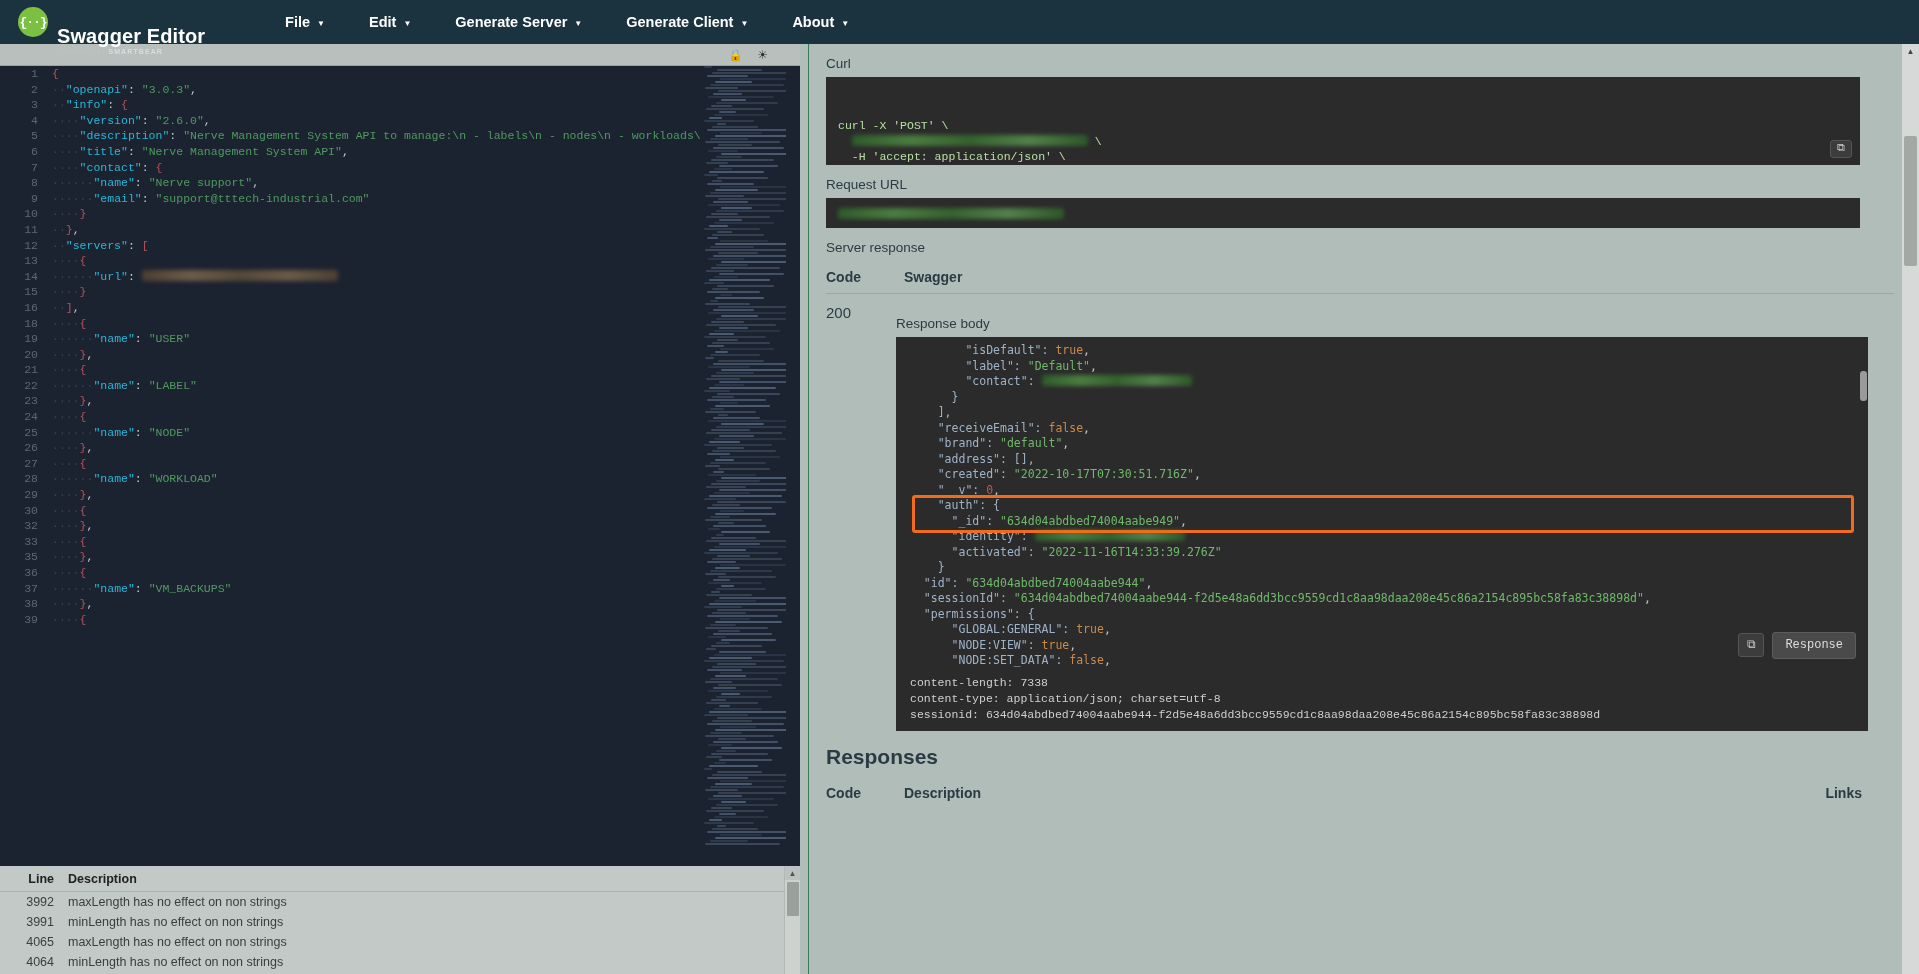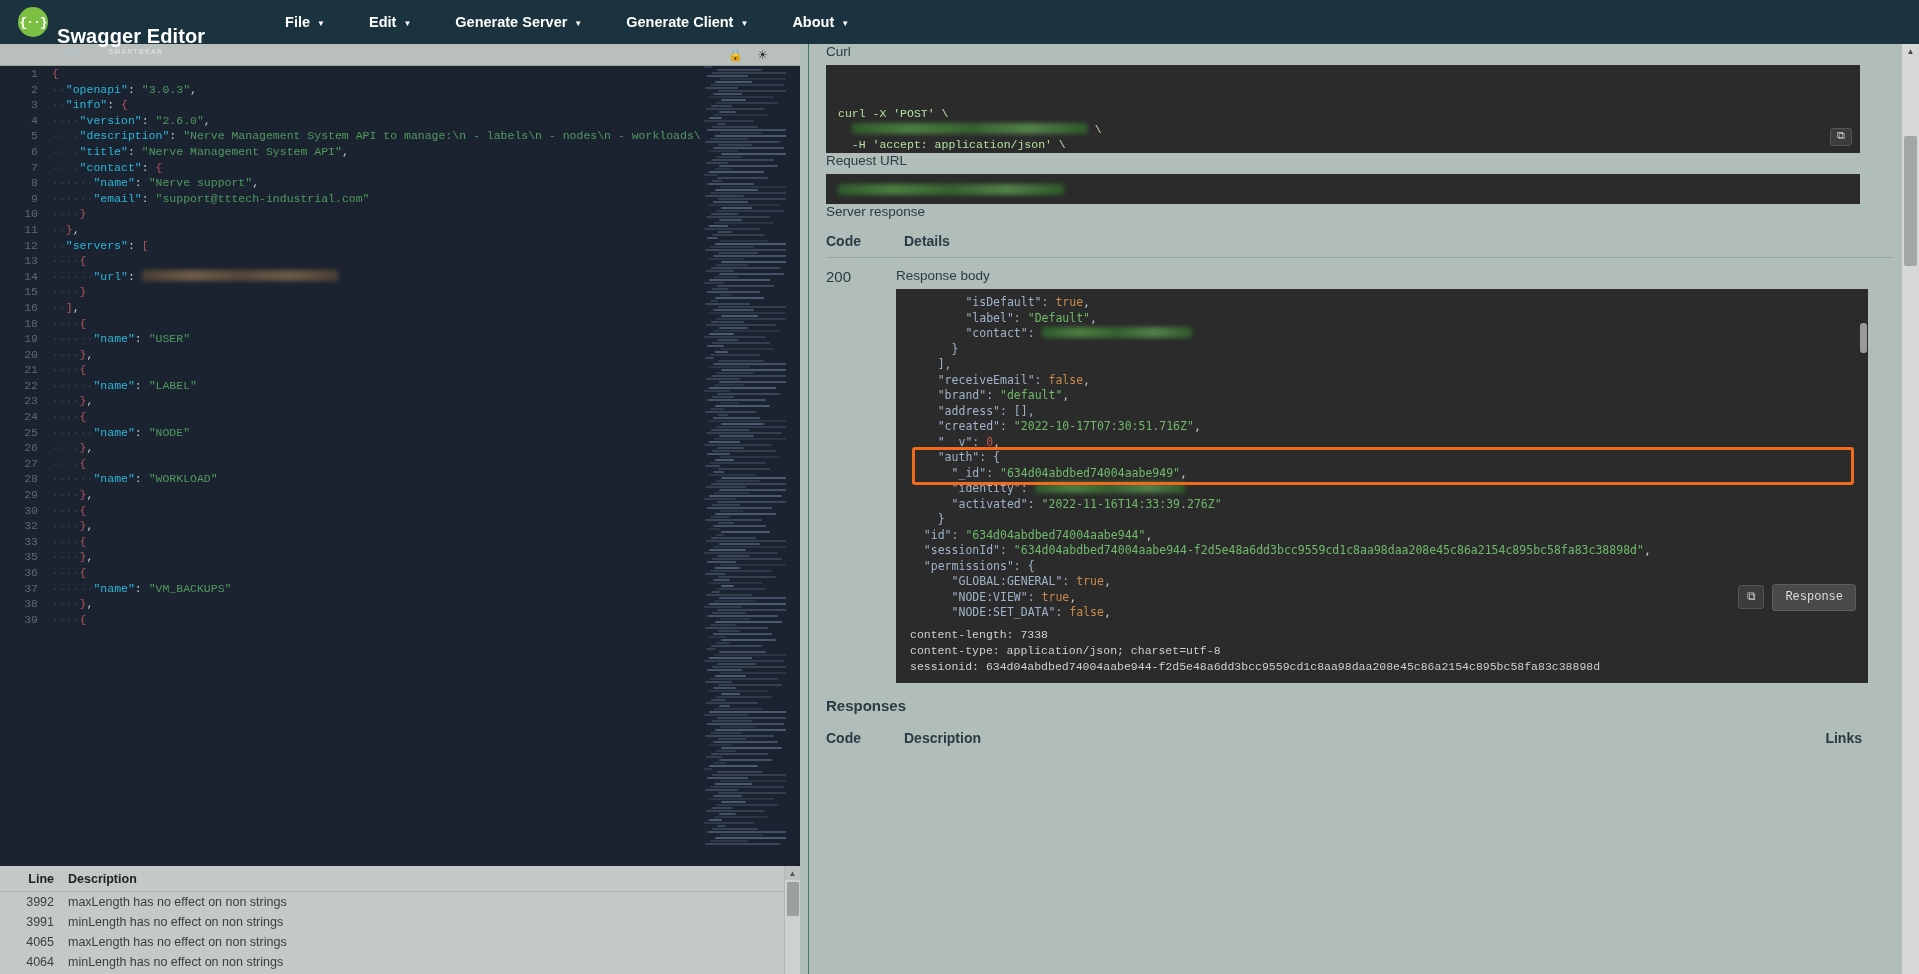--- a/index.html
+++ b/index.html
@@ -85,22 +85,22 @@
 
   
   #right-pane { flex:1; position:relative; background:#b0bdb8; overflow:hidden; }
   #right-scrollcol { position:absolute; right:0; top:0; bottom:0; width:17px; background:#d6d9d7; }
   #right-thumb { position:absolute; top:92px; left:2px; width:13px; height:130px; background:#a3a8a5; border-radius:2px; }
   .r-arrow { height:16px; text-align:center; font-size:8px; color:#444; line-height:16px; }
   #swagger-content {
     position:absolute; left:8px; top:0; right:17px; bottom:0;
     border-left: 1px solid #3a7a5c; padding-left: 9px; overflow:hidden;
   }
-  .sec-label { font-size: 13.5px; color:#2a3b44; margin: 0 0 6px 8px; }
-  .sec-label.big { font-size: 15px; font-weight:600; }
+  .sec-label { font-size: 13.5px; color:#2a3b44; margin: 12px 0 6px 8px; }
+  .sec-label.big { font-size: 21px; font-weight:600; }
   .codeblock {
     background: #2b2b2b; color:#b5e0a0; font-family:"Liberation Mono", monospace;
     font-size: 11.5px; line-height: 15.5px; padding: 10px 12px; margin-left:8px;
     position:relative; white-space: pre; overflow:hidden;
   }
   .codeblock.curl { height: 88px; margin-right:42px; }
   .copy-btn {
     position:absolute; right:8px; bottom:7px; width:22px; height:18px; border-radius:3px;
     background:#3c3c3c; color:#ccc; font-size:11px; display:flex; align-items:center; justify-content:center;
     cursor:pointer; border:1px solid #555;
@@ -562,21 +562,21 @@
 
       <div class="sec-label">Request URL</div>
       <div class="url-block">
         <span class="redact-green" style="width:226px"></span>
       </div>
 
       <div class="sec-label">Server response</div>
 
       <div class="tbl-head">
         <div class="th-code">Code</div>
-        <div>Details</div>
+        <div>Swagger</div>
       </div>
       <div class="hr"></div>
 
       <div class="resp-row">
         <div class="resp-code">200</div>
         <div class="resp-details">
           <div class="sec-label" style="margin-left:0">Response body</div>
           <div id="respbody-box">
             <pre id="respbody-pre"><div><span class="jk">        "isDefault": </span><span class="jv-b">true</span><span class="jp">,</span></div><div><span class="jk">        "label": </span><span class="jv-s">"Default"</span><span class="jp">,</span></div><div><span class="jk">        "contact": </span><span class="redact-green" style="width:150px"></span></div><div><span class="jk">      }</span></div><div><span class="jk">    ],</span></div><div><span class="jk">    "receiveEmail": </span><span class="jv-b">false</span><span class="jp">,</span></div><div><span class="jk">    "brand": </span><span class="jv-s">"default"</span><span class="jp">,</span></div><div><span class="jk">    "address": [],</span></div><div><span class="jk">    "created": </span><span class="jv-s">"2022-10-17T07:30:51.716Z"</span><span class="jp">,</span></div><div><span class="jk">    "__v": </span><span class="jv-n">0</span><span class="jp">,</span></div><div><span class="jk">    "auth": {</span></div><div><span class="jk">      "_id": </span><span class="jv-s">"634d04abdbed74004aabe949"</span><span class="jp">,</span></div><div><span class="jk">      "identity": </span><span class="redact-green" style="width:150px"></span></div><div><span class="jk">      "activated": </span><span class="jv-s">"2022-11-16T14:33:39.276Z"</span></div><div><span class="jk">    }</span></div><div><span class="jk">  "id": </span><span class="jv-s">"634d04abdbed74004aabe944"</span><span class="jp">,</span></div><div><span class="jk">  "sessionId": </span><span class="jv-s">"634d04abdbed74004aabe944-f2d5e48a6dd3bcc9559cd1c8aa98daa208e45c86a2154c895bc58fa83c38898d"</span><span class="jp">,</span></div><div><span class="jk">  "permissions": {</span></div><div><span class="jk">      "GLOBAL:GENERAL": </span><span class="jv-b">true</span><span class="jp">,</span></div><div><span class="jk">      "NODE:VIEW": </span><span class="jv-b">true</span><span class="jp">,</span></div><div><span class="jk">      "NODE:SET_DATA": </span><span class="jv-b">false</span><span class="jp">,</span></div></pre>
             <div id="highlight-box"></div>

